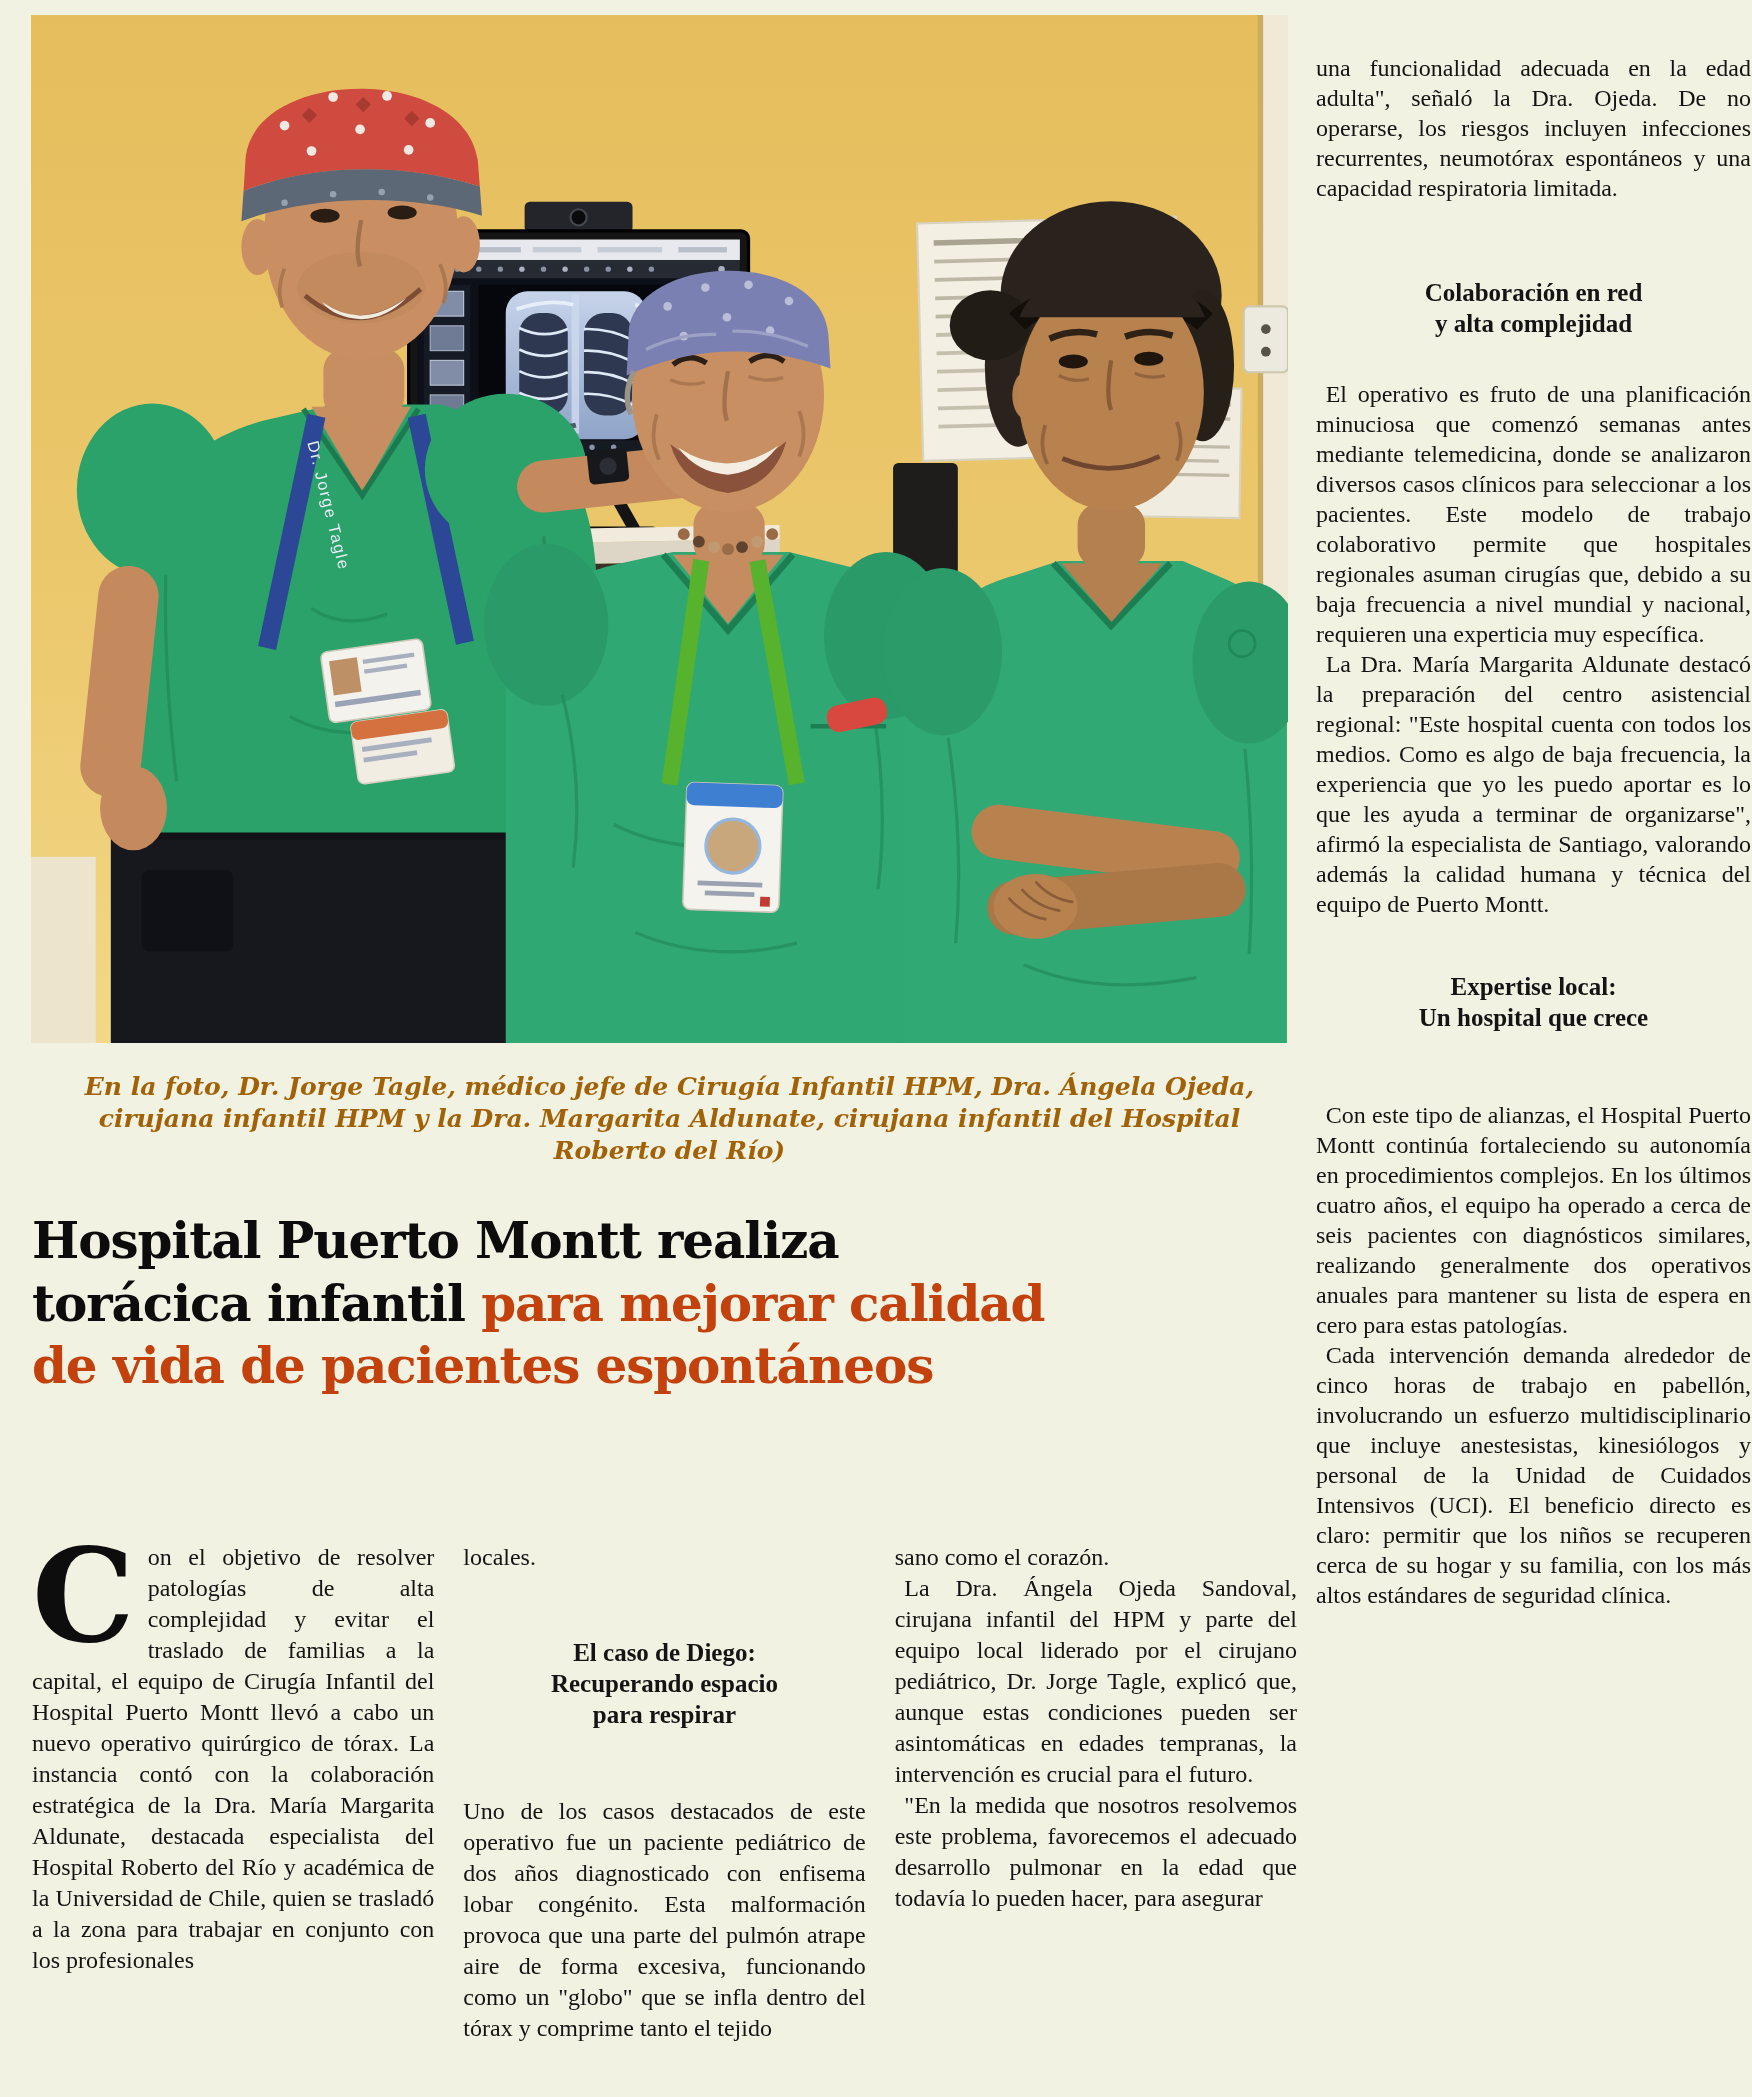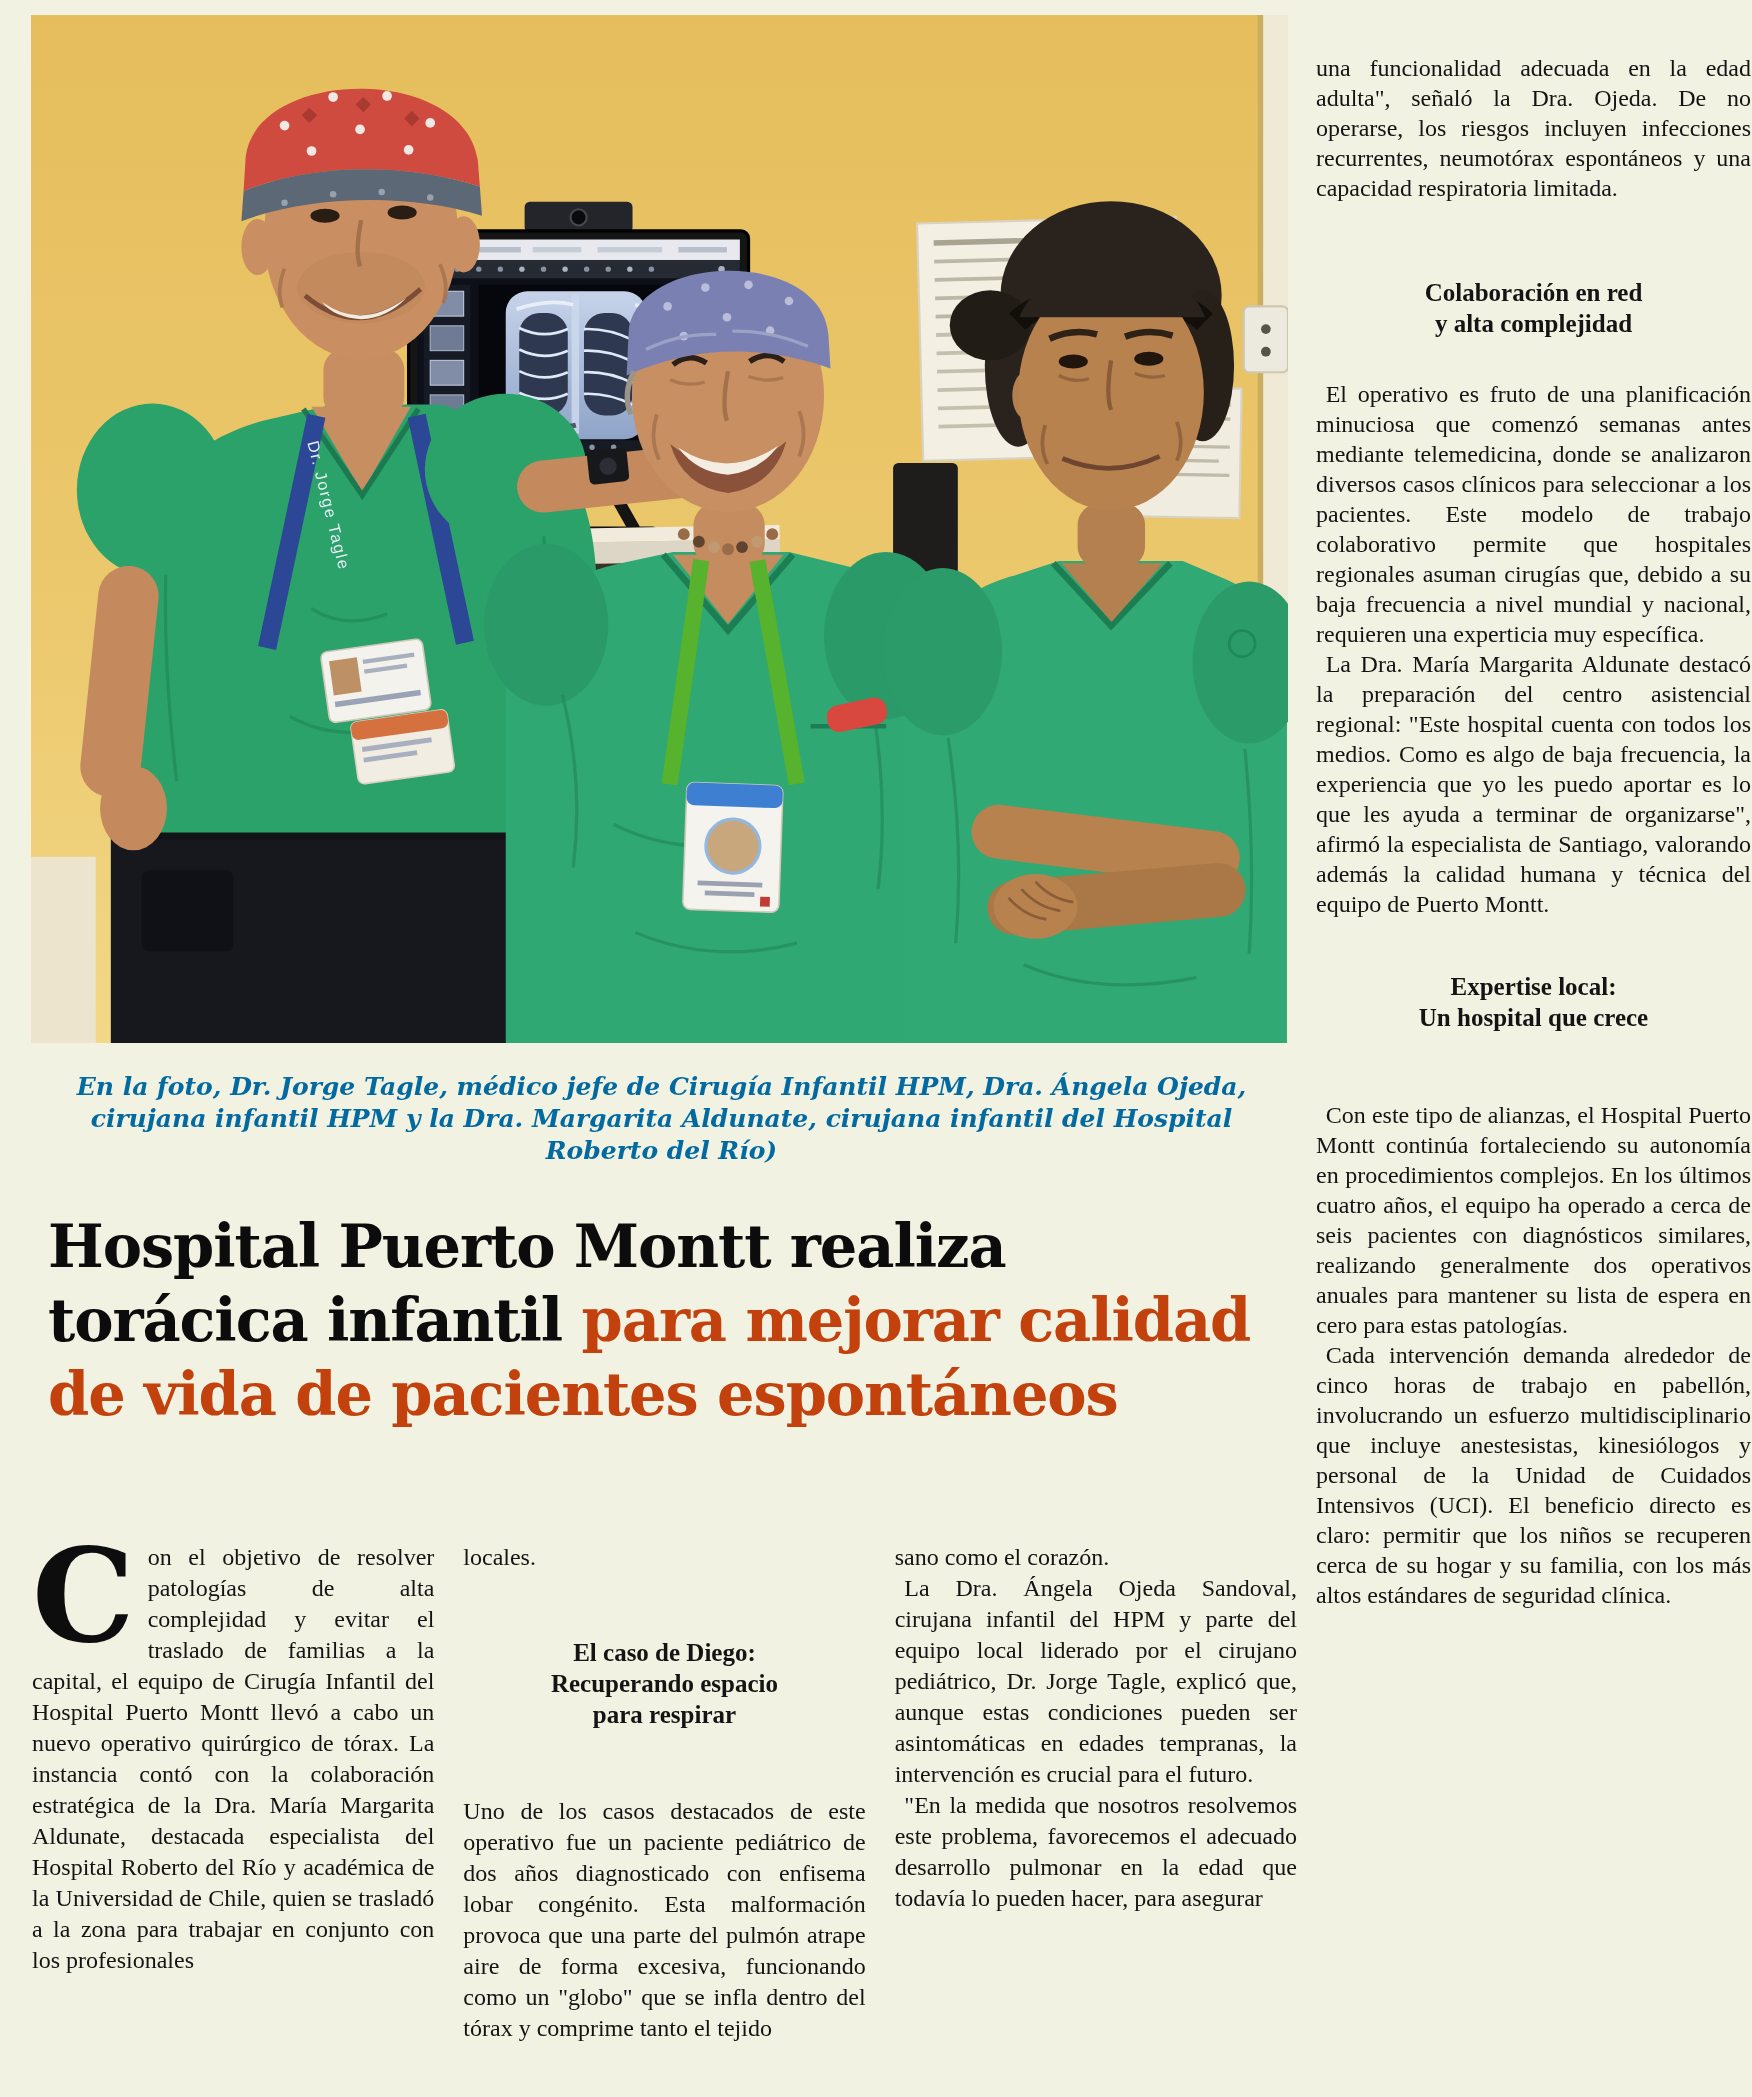--- a/index.html
+++ b/index.html
@@ -9,30 +9,30 @@
     font-family:"Liberation Serif",serif;
     color:#141414;
     overflow:hidden;
   }
   .page{position:relative;width:1753px;height:2097px;background:#f1f2e2;overflow:hidden;}
 
   .photo{position:absolute;left:31px;top:15px;width:1257px;height:1028px;}
   .photo svg{width:100%;height:100%;display:block;}
 
   .caption{
-    position:absolute;left:50px;top:1071px;width:1223px;
+    position:absolute;left:58px;top:1071px;width:1223px;
     text-align:center;
     font-family:"DejaVu Serif",serif;font-style:italic;font-weight:700;
-    font-size:25px;line-height:1.27;color:#0369a1;
+    font-size:25px;line-height:1.27;color:#a16207;
   }
 
   .headline{
     position:absolute;left:32px;top:1210px;width:1293px;
     font-family:"DejaVu Serif",serif;font-weight:700;
-    font-size:59px;line-height:1.25;letter-spacing:-1.1px;color:#0c0c0c;margin-left:16px;
+    font-size:50px;line-height:1.25;letter-spacing:-1.1px;color:#0c0c0c;
   }
   .headline .green{color:#c2410c;}
 
   .cols{
     position:absolute;left:32px;top:1542px;width:1265px;height:544px;
     display:flex;gap:29px;
   }
   .col{flex:1;text-align:justify;font-size:24px;line-height:31px;}
   .col p{margin:0;}
   .dropcap{

